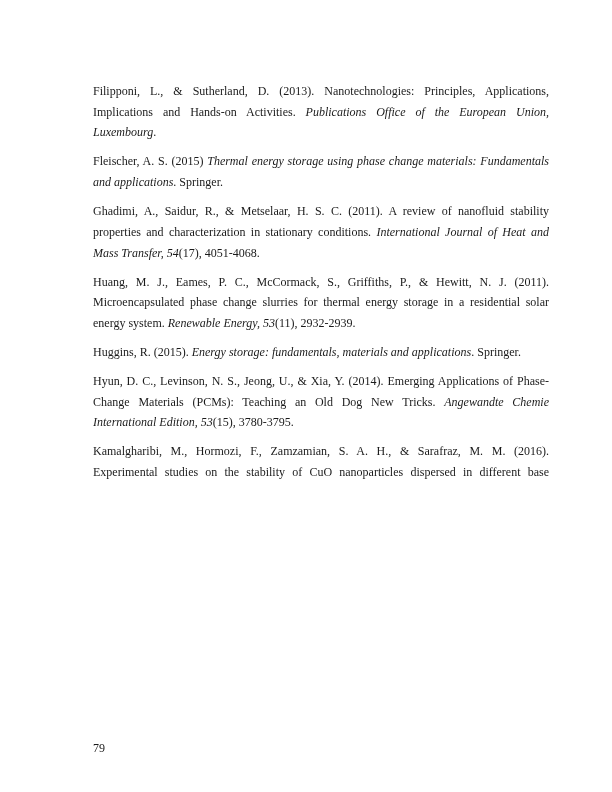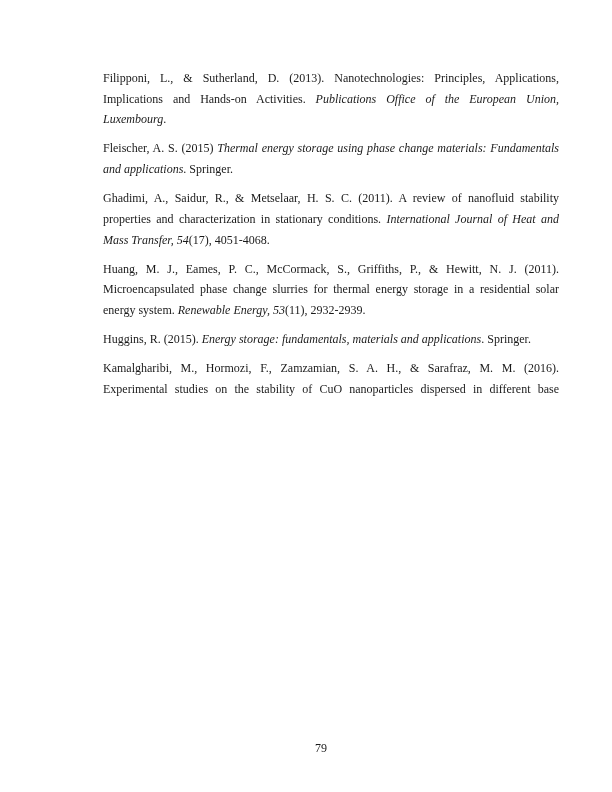--- a/index.html
+++ b/index.html
@@ -10,23 +10,22 @@
   .page {
     position: relative;
     width: 612px;
     height: 792px;
     background: #ffffff;
     overflow: hidden;
   }
   .content {
     position: absolute;
     left: 93px;
-    top: 68px;
+    top: 81px;
     width: 456px;
-    margin-left: 10px;
   }
   p.reference {
     margin: 0 0 8.3px 0;
     font-family: "Liberation Serif", serif;
     font-size: 12px;
     line-height: 20.7px;
     color: #1a1a1a;
     text-align: justify;
     text-justify: inter-word;
   }
@@ -34,33 +33,33 @@
     text-align-last: justify;
   }
   .italic {
     font-style: italic;
   }
   .page-number {
     position: absolute;
     left: 93px;
     top: 740px;
     width: 456px;
-    text-align: center;
     font-family: "Liberation Serif", serif;
     font-size: 12px;
     line-height: 16px;
     color: #1a1a1a;
   }
 </style>
 </head>
 <body>
 
 <div class="page">
   <div class="content">
       <p class="reference"><span>Filipponi, L., &amp; Sutherland, D. (2013). Nanotechnologies: Principles, Applications, Implications and Hands-on Activities. </span><span class="italic">Publications Office of the European Union, Luxembourg</span><span>.</span></p>
       <p class="reference"><span>Fleischer, A. S. (2015) </span><span class="italic">Thermal energy storage using phase change materials: Fundamentals and applications</span><span>. Springer.</span></p>
       <p class="reference"><span>Ghadimi, A., Saidur, R., &amp; Metselaar, H. S. C. (2011). A review of nanofluid stability properties and characterization in stationary conditions. </span><span class="italic">International Journal of Heat and Mass Transfer, 54</span><span>(17), 4051-4068.</span></p>
       <p class="reference"><span>Huang, M. J., Eames, P. C., McCormack, S., Griffiths, P., &amp; Hewitt, N. J. (2011). Microencapsulated phase change slurries for thermal energy storage in a residential solar energy system. </span><span class="italic">Renewable Energy, 53</span><span>(11), 2932-2939.</span></p>
       <p class="reference"><span>Huggins, R. (2015). </span><span class="italic">Energy storage: fundamentals, materials and applications</span><span>. Springer.</span></p>
+      <p class="reference"><span>Hyun, D. C., Levinson, N. S., Jeong, U., &amp; Xia, Y. (2014). Emerging Applications of Phase-Change Materials (PCMs): Teaching an Old Dog New Tricks. </span><span class="italic">Angewandte Chemie International Edition, 53</span><span>(15), 3780-3795.</span></p>
       <p class="reference justify-last"><span>Kamalgharibi, M., Hormozi, F., Zamzamian, S. A. H., &amp; Sarafraz, M. M. (2016). Experimental studies on the stability of CuO nanoparticles dispersed in different base</span></p>
     </div>
   <div class="page-number">79</div>
 </div>
 
 </body></html>

